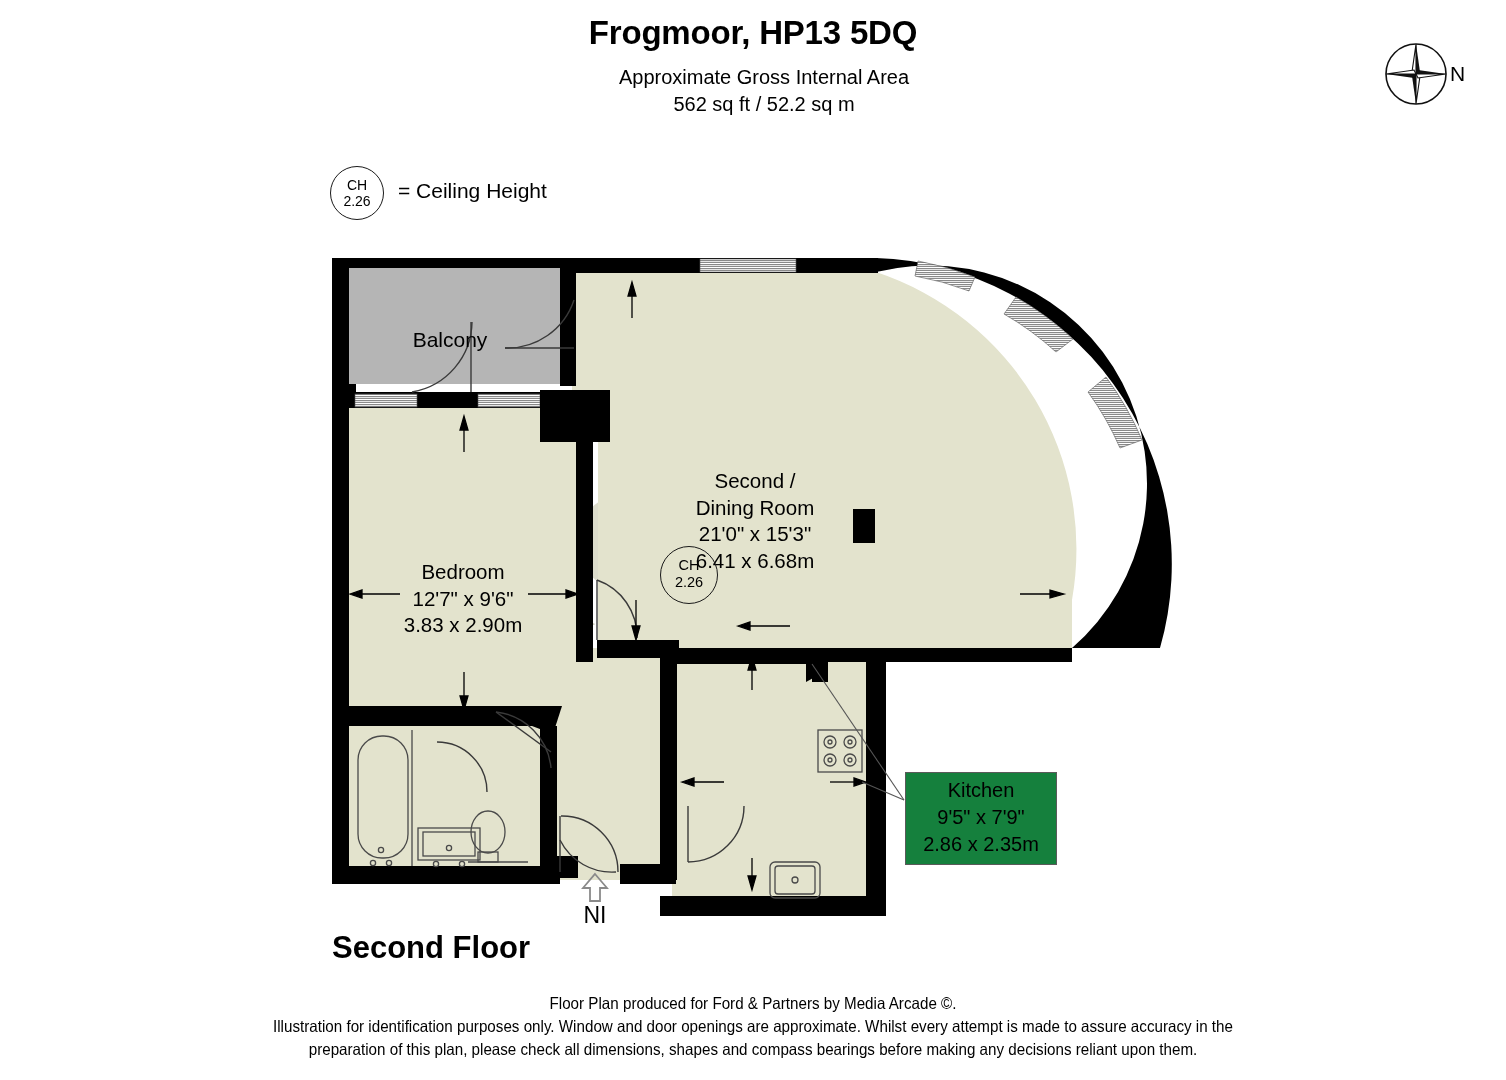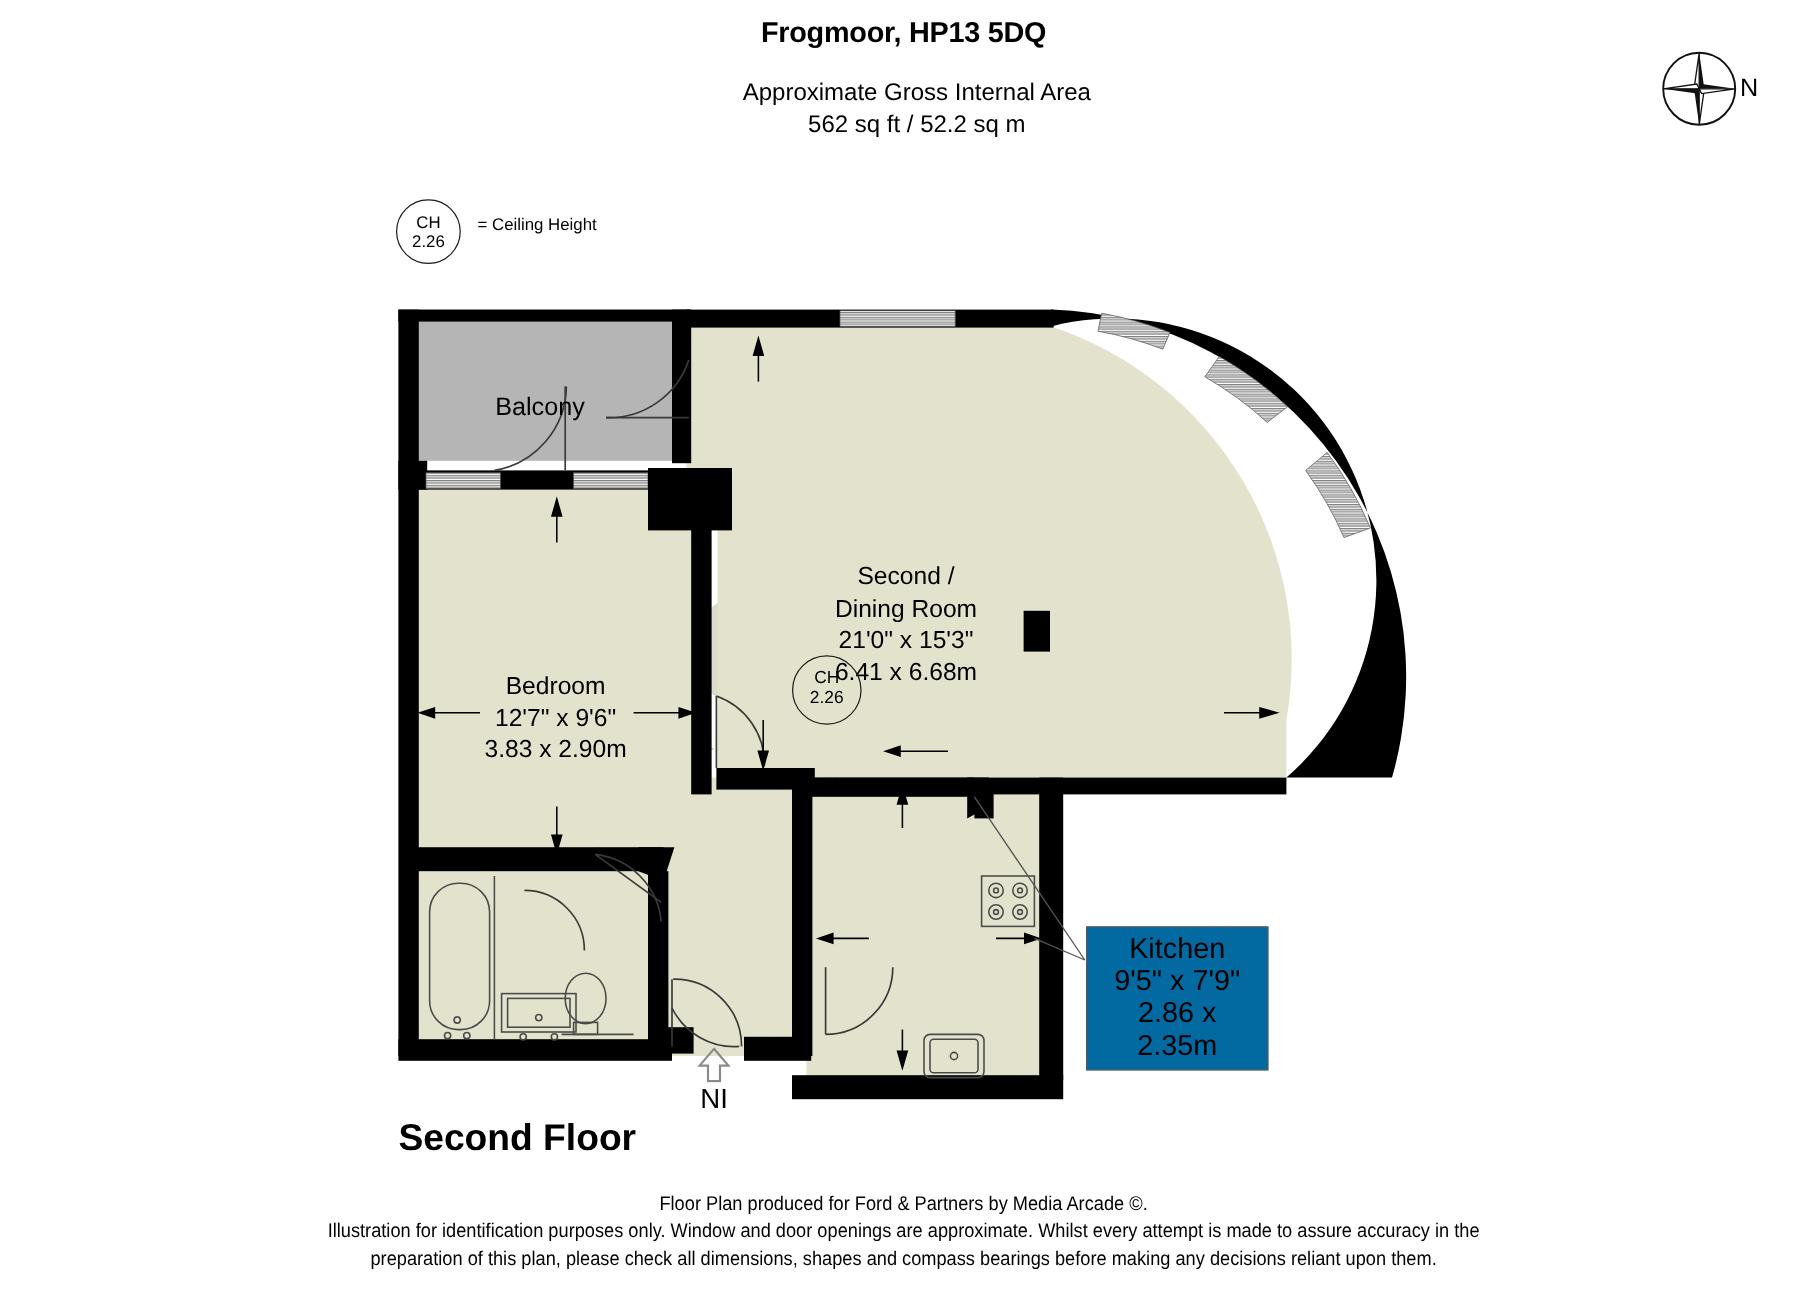--- a/index.html
+++ b/index.html
@@ -21,21 +21,21 @@
     inset: 0;
   }
 
   
   #plan-title {
     position: absolute;
     top: 14px;
     left: 0;
     width: 1506px;
     text-align: center;
-    font-size: 24px;
+    font-size: 33px;
     font-weight: bold;
     letter-spacing: -0.2px;
   }
   #area-caption {
     position: absolute;
     top: 64px;
     left: 0;
     width: 1506px;
     text-align: center;
     font-size: 20px;
@@ -78,21 +78,21 @@
     text-align: center;
     font-size: 14px;
     line-height: 16px;
     padding-top: 10px;
   }
   #legend .ch-circle span { display: block; }
   #legend .legend-text {
     position: absolute;
     left: 68px;
     top: 13px;
-    font-size: 14px;
+    font-size: 21px;
     white-space: nowrap;
   }
 
   
   #floorplan-svg {
     position: absolute;
     left: 0;
     top: 0;
     width: 1506px;
     height: 1080px;
@@ -111,23 +111,23 @@
   #label-sitting { left: 620px; top: 437px; width: 270px; }
   #label-bedroom { left: 338px; top: 528px; width: 250px; }
   #label-balcony { left: 360px; top: 296px; width: 180px; font-size: 21px; }
 
   #kitchen-callout {
     position: absolute;
     left: 905px;
     top: 772px;
     width: 152px;
     border: 1.2px solid #5a5a5a;
-    background: #0369a1;
-    text-align: center;
-    font-size: 24px;
+    background: #15803d;
+    text-align: center;
+    font-size: 20px;
     line-height: 27px;
     padding: 4px 6px 6px 6px;
     box-sizing: border-box;
   }
 
   
   #ch-marker-plan {
     position: absolute;
     left: 660px;
     top: 546px;

